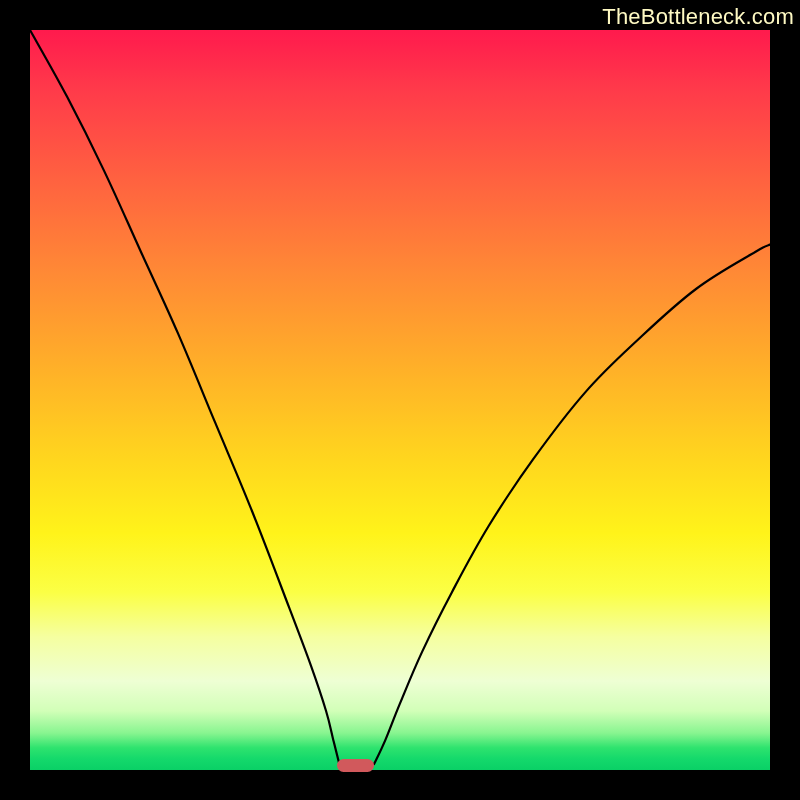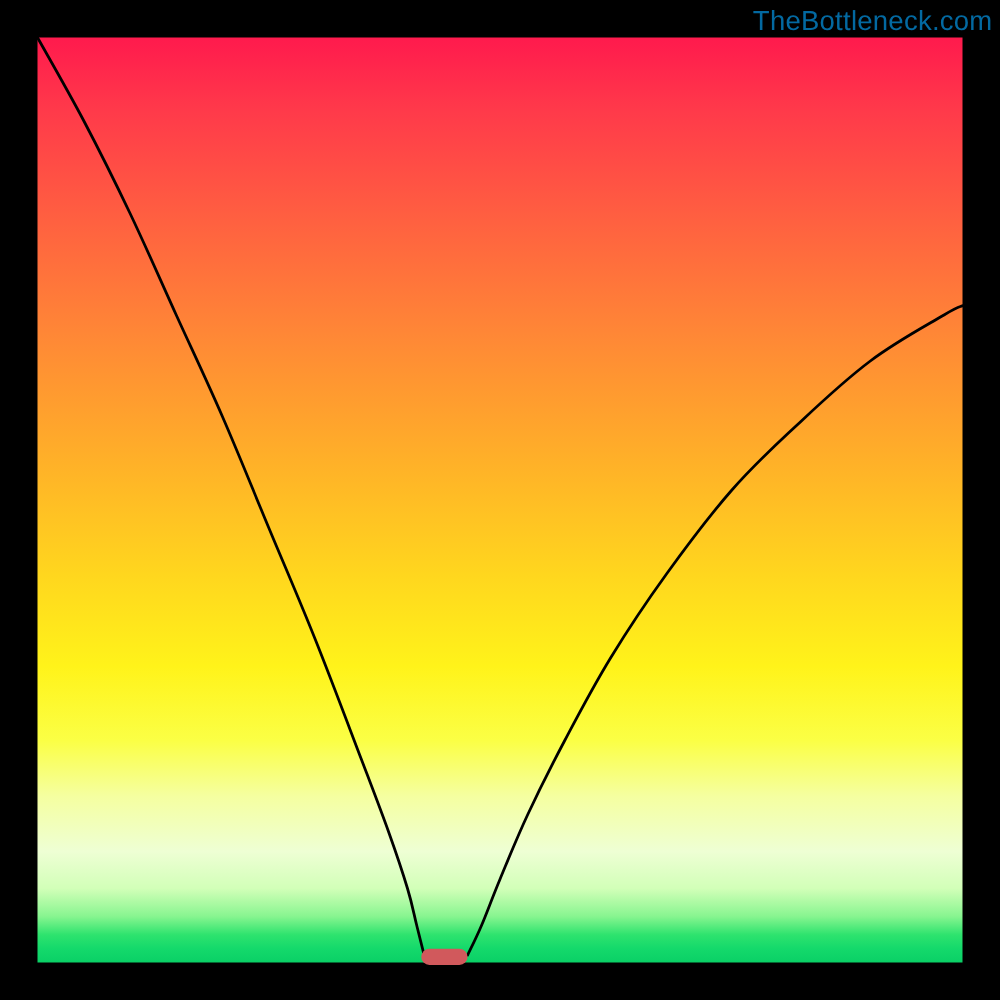--- a/index.html
+++ b/index.html
@@ -49,21 +49,21 @@
     position: absolute;
     top: 0; left: 0;
     width: 740px;
     height: 740px;
     overflow: visible;
   }
   .watermark {
     position: absolute;
     top: 4px;
     right: 6px;
-    color: #0369a1;
+    color: #fef9c3;
     font-size: 22px;
     letter-spacing: 0.2px;
     user-select: none;
   }
   .marker {
     position: absolute;
     width: 38px;
     height: 13px;
     border-radius: 7px;
     background: #d1595c;

